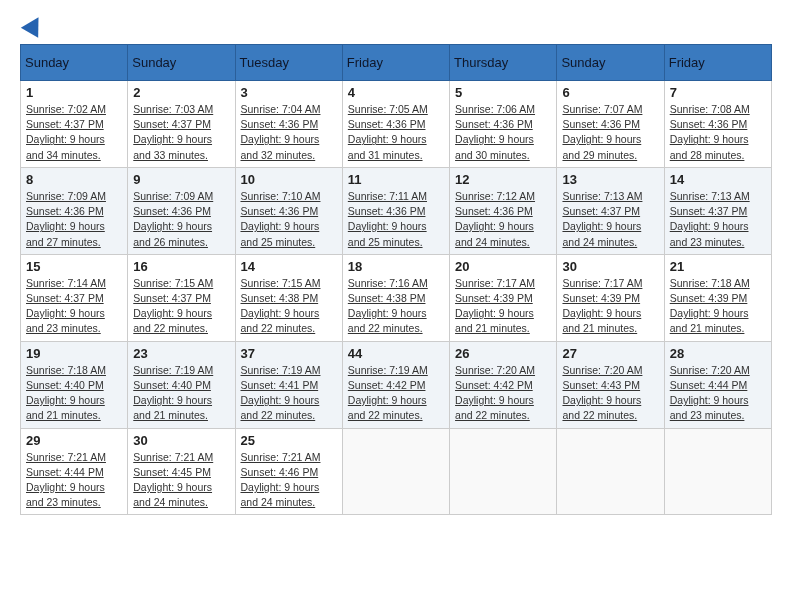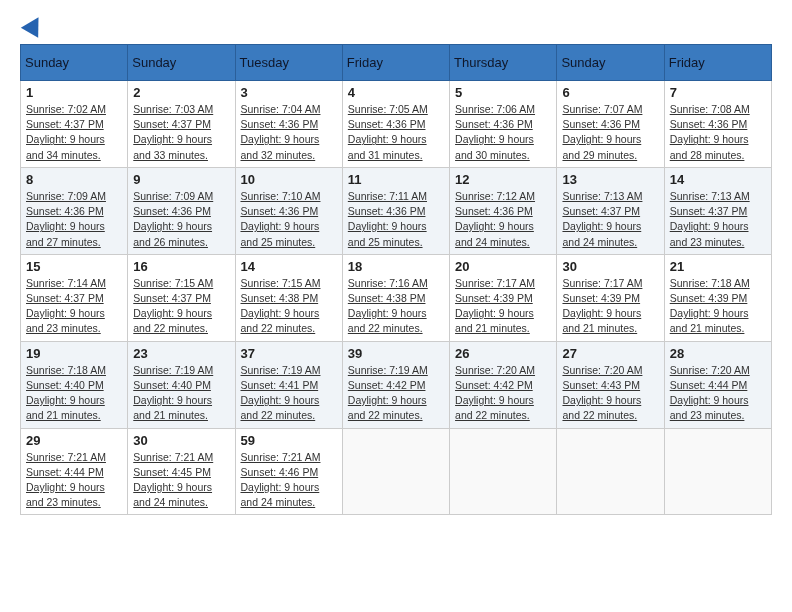--- a/index.html
+++ b/index.html
@@ -225,21 +225,21 @@
         </td>
         <td>
           <span class="day-number">23</span>
           <div class="day-info">Sunrise: 7:19 AM<br>Sunset: 4:40 PM<br>Daylight: 9 hours and 21 minutes.</div>
         </td>
         <td>
           <span class="day-number">37</span>
           <div class="day-info">Sunrise: 7:19 AM<br>Sunset: 4:41 PM<br>Daylight: 9 hours and 22 minutes.</div>
         </td>
         <td>
-          <span class="day-number">39</span>
+          <span class="day-number">44</span>
           <div class="day-info">Sunrise: 7:19 AM<br>Sunset: 4:42 PM<br>Daylight: 9 hours and 22 minutes.</div>
         </td>
         <td>
           <span class="day-number">26</span>
           <div class="day-info">Sunrise: 7:20 AM<br>Sunset: 4:42 PM<br>Daylight: 9 hours and 22 minutes.</div>
         </td>
         <td>
           <span class="day-number">27</span>
           <div class="day-info">Sunrise: 7:20 AM<br>Sunset: 4:43 PM<br>Daylight: 9 hours and 22 minutes.</div>
         </td>
@@ -251,21 +251,21 @@
       <tr>
         <td>
           <span class="day-number">29</span>
           <div class="day-info">Sunrise: 7:21 AM<br>Sunset: 4:44 PM<br>Daylight: 9 hours and 23 minutes.</div>
         </td>
         <td>
           <span class="day-number">30</span>
           <div class="day-info">Sunrise: 7:21 AM<br>Sunset: 4:45 PM<br>Daylight: 9 hours and 24 minutes.</div>
         </td>
         <td>
-          <span class="day-number">59</span>
+          <span class="day-number">25</span>
           <div class="day-info">Sunrise: 7:21 AM<br>Sunset: 4:46 PM<br>Daylight: 9 hours and 24 minutes.</div>
         </td>
         <td class="empty-cell"></td>
         <td class="empty-cell"></td>
         <td class="empty-cell"></td>
         <td class="empty-cell"></td>
       </tr>
     </tbody>
 </table>
 

